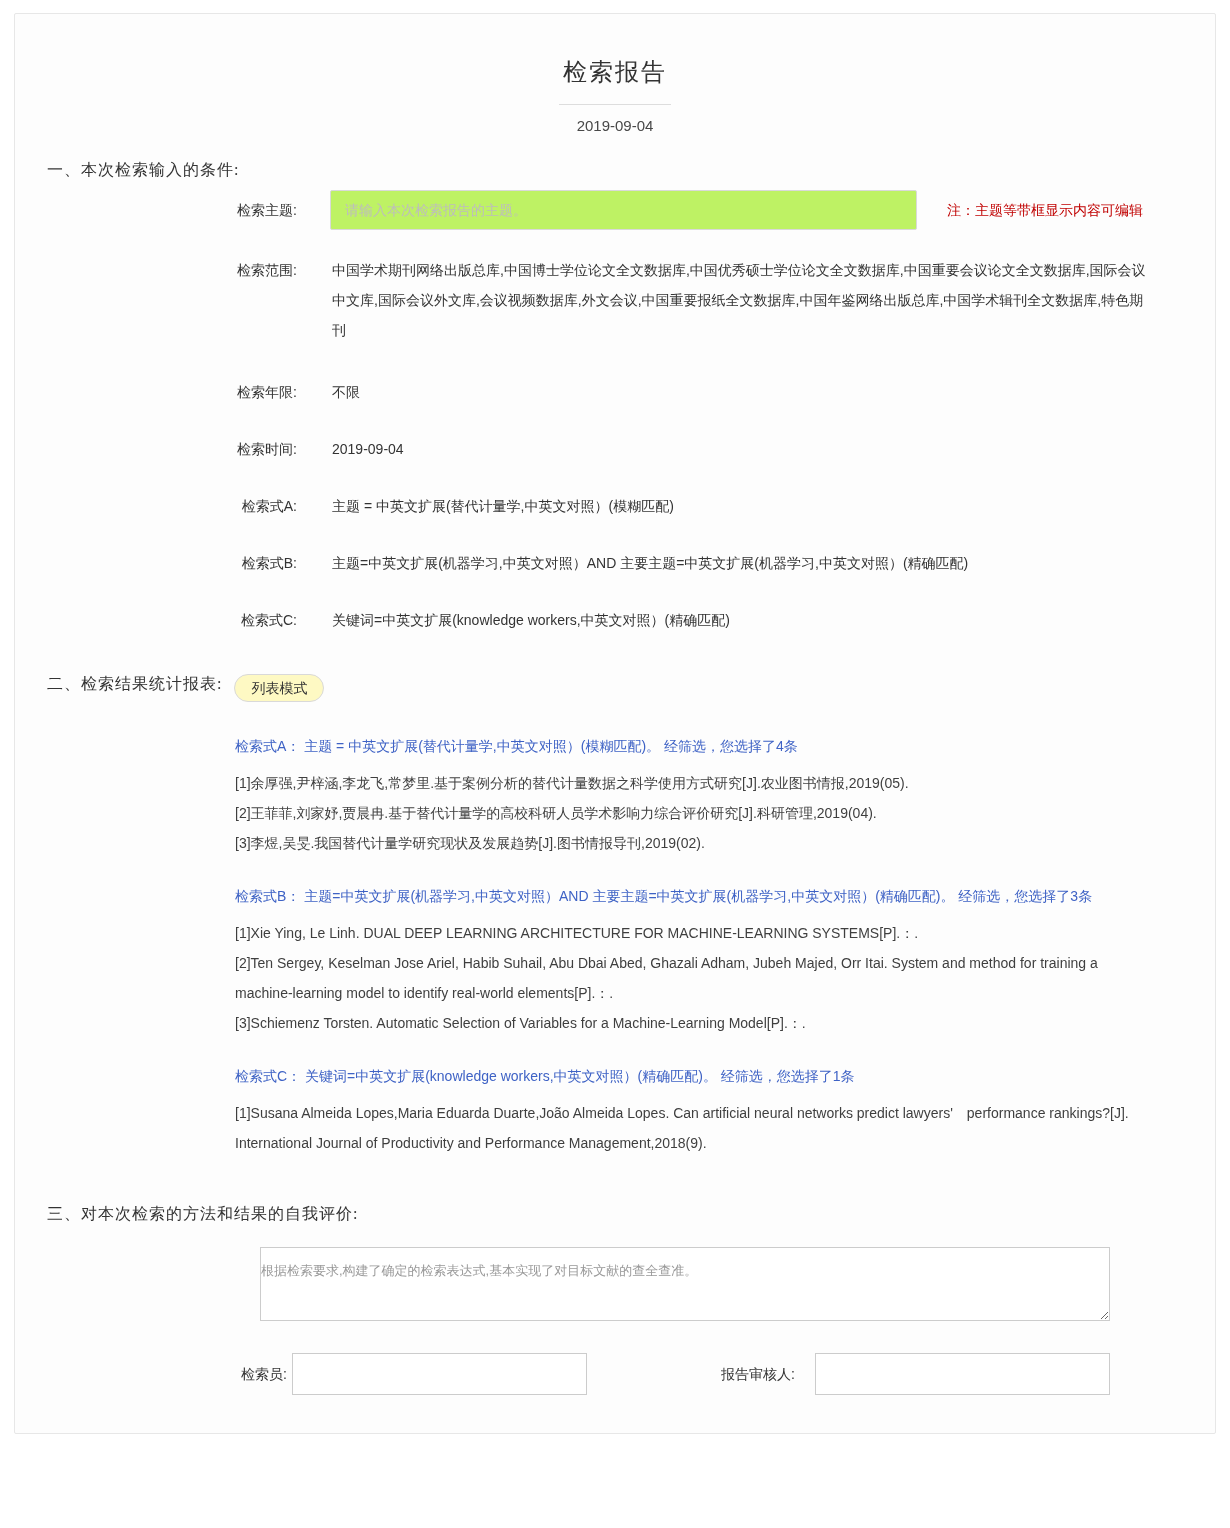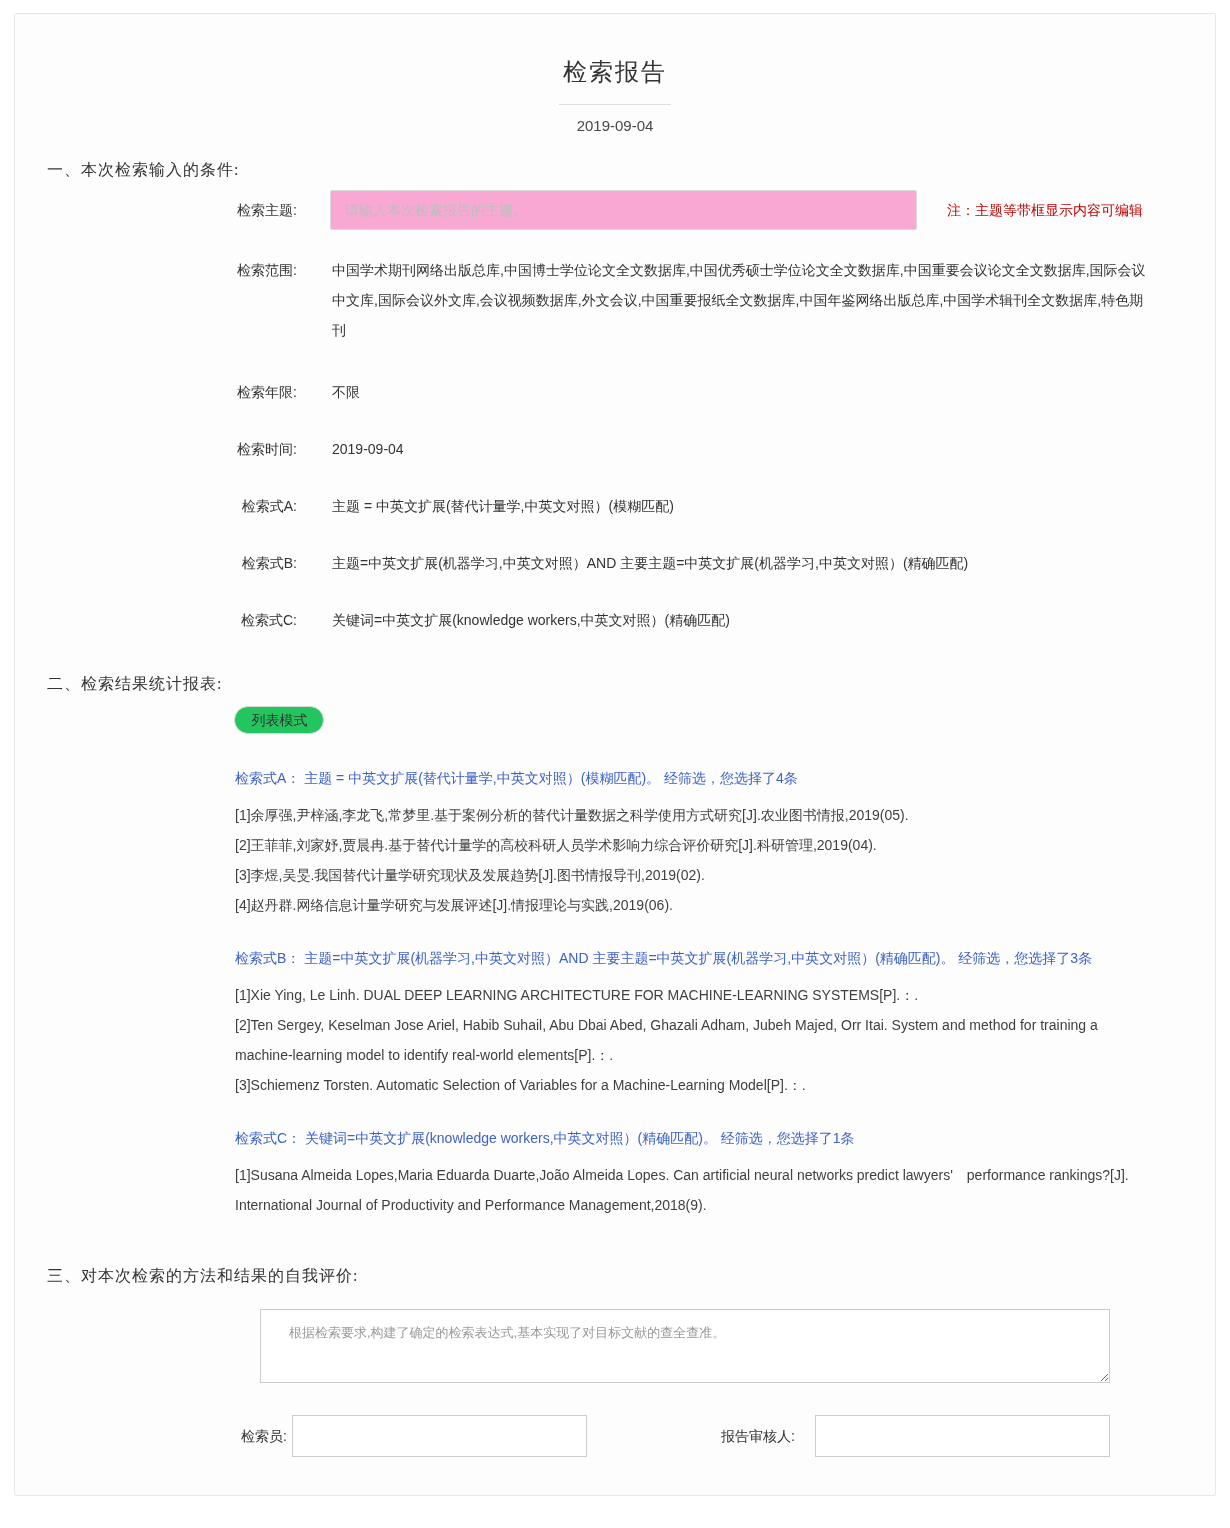--- a/index.html
+++ b/index.html
@@ -66,21 +66,21 @@
   .f-value.multiline { line-height: 30px; margin-top: -5px; }
 
   .topic-row { margin-top: 9px; align-items: center; }
   .topic-row .f-label { line-height: 40px; }
   .topic-input {
     margin-left: 33px;
     width: 587px;
     height: 40px;
     border: 1px solid #d9d9d9;
     border-radius: 2px;
-    background: #f9a8d4;
+    background: #bef264;
     padding: 0 14px;
     font-size: 14px;
     color: #333;
     font-family: inherit;
     outline: none;
   }
   .topic-input::placeholder { color: #bdbdbd; }
   .edit-note {
     margin-left: 30px;
     font-size: 14px;
@@ -94,27 +94,26 @@
     display: flex;
     align-items: flex-start;
     margin: 44px 32px 0;
   }
   .mode-pill {
     margin-left: 12px;
     height: 28px;
     padding: 0 16px;
     border: 1px solid #d9d9d9;
     border-radius: 14px;
-    background: #22c55e;
+    background: #fef9c3;
     font-size: 14px;
     color: #333;
     font-family: inherit;
     line-height: 26px;
     cursor: pointer;
-    margin-top: 32px;
   }
   .result-group { margin: 28px 32px 0 220px; width: 905px; }
   .result-group.first { margin-top: 34px; }
   .group-head {
     color: #3e62c5;
     font-size: 14px;
     line-height: 20px;
     margin-bottom: 12px;
   }
   .cite {
@@ -124,21 +123,21 @@
   }
 
   .sec3-head { margin-top: 46px; }
   .eval-textarea {
     display: block;
     margin: 22px 0 0 245px;
     width: 850px;
     height: 74px;
     border: 1px solid #ccc;
     background: #fff;
-    padding: 13px 28px;
+    padding: 13px 0;
     font-size: 13px;
     color: #999;
     font-family: inherit;
     line-height: 20px;
     resize: both;
     outline: none;
   }
 
   .sec4-head { margin-top: 48px; }
   .person-row {
@@ -224,21 +223,20 @@
     <div class="sec-head" style="margin:0">二、检索结果统计报表:</div>
     <button class="mode-pill">列表模式</button>
   </div>
 
   <div class="result-group first">
     <div class="group-head">检索式A：  主题 = 中英文扩展(替代计量学,中英文对照）(模糊匹配)。  经筛选，您选择了4条</div>
     <div>
         <div class="cite">[1]余厚强,尹梓涵,李龙飞,常梦里.基于案例分析的替代计量数据之科学使用方式研究[J].农业图书情报,2019(05).</div>
         <div class="cite">[2]王菲菲,刘家妤,贾晨冉.基于替代计量学的高校科研人员学术影响力综合评价研究[J].科研管理,2019(04).</div>
         <div class="cite">[3]李煜,吴旻.我国替代计量学研究现状及发展趋势[J].图书情报导刊,2019(02).</div>
-        <div class="cite">[4]赵丹群.网络信息计量学研究与发展评述[J].情报理论与实践,2019(06).</div>
       </div>
   </div>
 
   <div class="result-group">
     <div class="group-head">检索式B：  主题=中英文扩展(机器学习,中英文对照）AND 主要主题=中英文扩展(机器学习,中英文对照）(精确匹配)。  经筛选，您选择了3条</div>
     <div>
         <div class="cite">[1]Xie Ying, Le Linh. DUAL DEEP LEARNING ARCHITECTURE FOR MACHINE-LEARNING SYSTEMS[P].：.</div>
         <div class="cite">[2]Ten Sergey, Keselman Jose Ariel, Habib Suhail, Abu Dbai Abed, Ghazali Adham, Jubeh Majed, Orr Itai. System and method for training a machine-learning model to identify real-world elements[P].：.</div>
         <div class="cite">[3]Schiemenz Torsten. Automatic Selection of Variables for a Machine-Learning Model[P].：.</div>
       </div>

